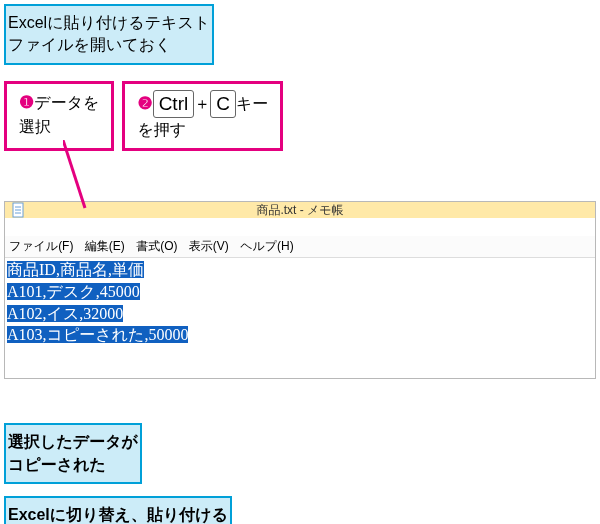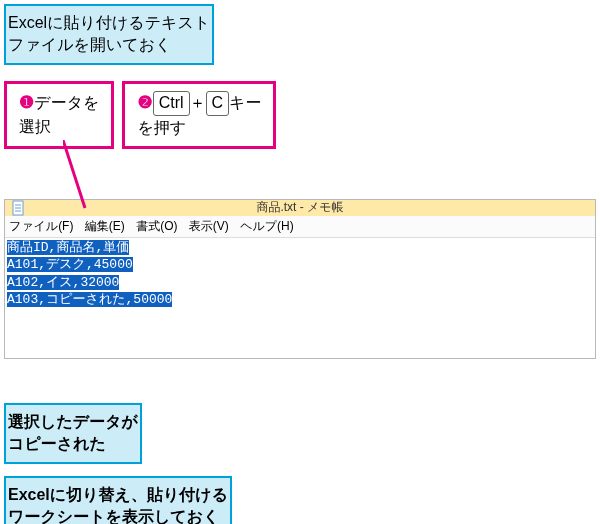--- a/index.html
+++ b/index.html
@@ -36,21 +36,21 @@
     .num-badge {
       color: #e4007f;
       font-weight: bold;
       font-size: 17px;
     }
     .keycap {
       display: inline-block;
       border: 1px solid #666;
       border-radius: 3px;
       padding: 0 5px;
-      font-size: 16px;
+      font-size: 19px;
       background: #fff;
       font-family: Arial, sans-serif;
       vertical-align: middle;
       line-height: 1.4;
     }
     .pointer-svg {
       position: absolute;
       left: 56px;
       top: 56px;
       z-index: 5;
@@ -81,31 +81,32 @@
       left: 0; right: 0;
       text-align: center;
       font-size: 12px;
     }
     .menubar {
       background: #fbfbfb;
       border-bottom: 1px solid #ddd;
       padding: 2px 4px;
       font-size: 12px;
       color: #000;
+      margin-top: 18px;
     }
     .menubar span {
       margin-right: 8px;
       display: inline-block;
     }
     .editor {
       padding: 1px 2px;
       min-height: 120px;
-      font-size: 13px;
+      font-size: 16px;
       line-height: 1.35;
-      font-family: Liberation Mono, monospace;
+      font-family: Liberation Serif, serif;
     }
     .sel {
       background: #1060c0;
       color: #fff;
       display: inline;
       white-space: pre;
     }
     .spacer-below-window { height: 32px; }
     .mt { margin-top: 12px; font-weight: bold; }
   </style>

